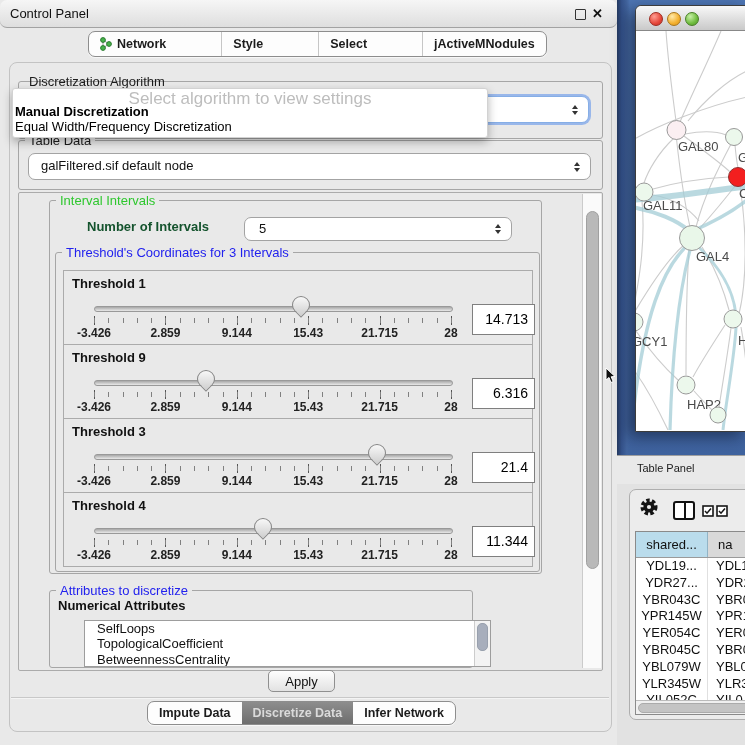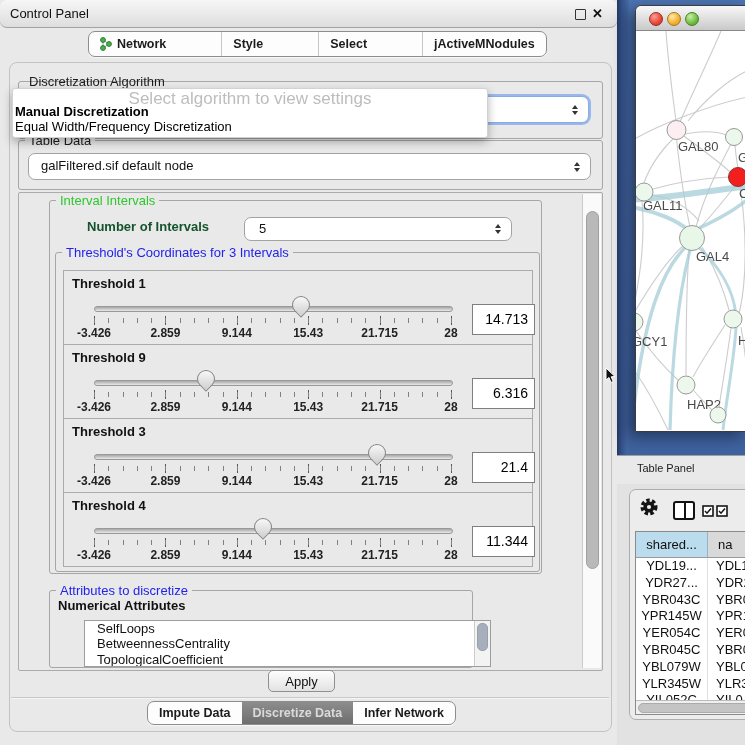--- a/index.html
+++ b/index.html
@@ -218,22 +218,22 @@
             <div class="thvalue">11.344</div>
           </div>
         </div>
     </div>
     <div id="attr-group" class="group">
       <span class="gtitle blue">Attributes to discretize</span>
       <span id="attr-sub">Numerical Attributes</span>
       <div id="attr-list">
 
       <div class="attr-item">SelfLoops</div>
+          <div class="attr-item">TopologicalCoefficient</div>
           <div class="attr-item">BetweennessCentrality</div>
-          <div class="attr-item">TopologicalCoefficient</div>
           <div id="attr-scroll">
             <div class="sthumb"></div>
           </div>
         </div>
     </div>
     <div id="vscroll">
         <div class="vthumb"></div>
       </div>
   </div>
 

